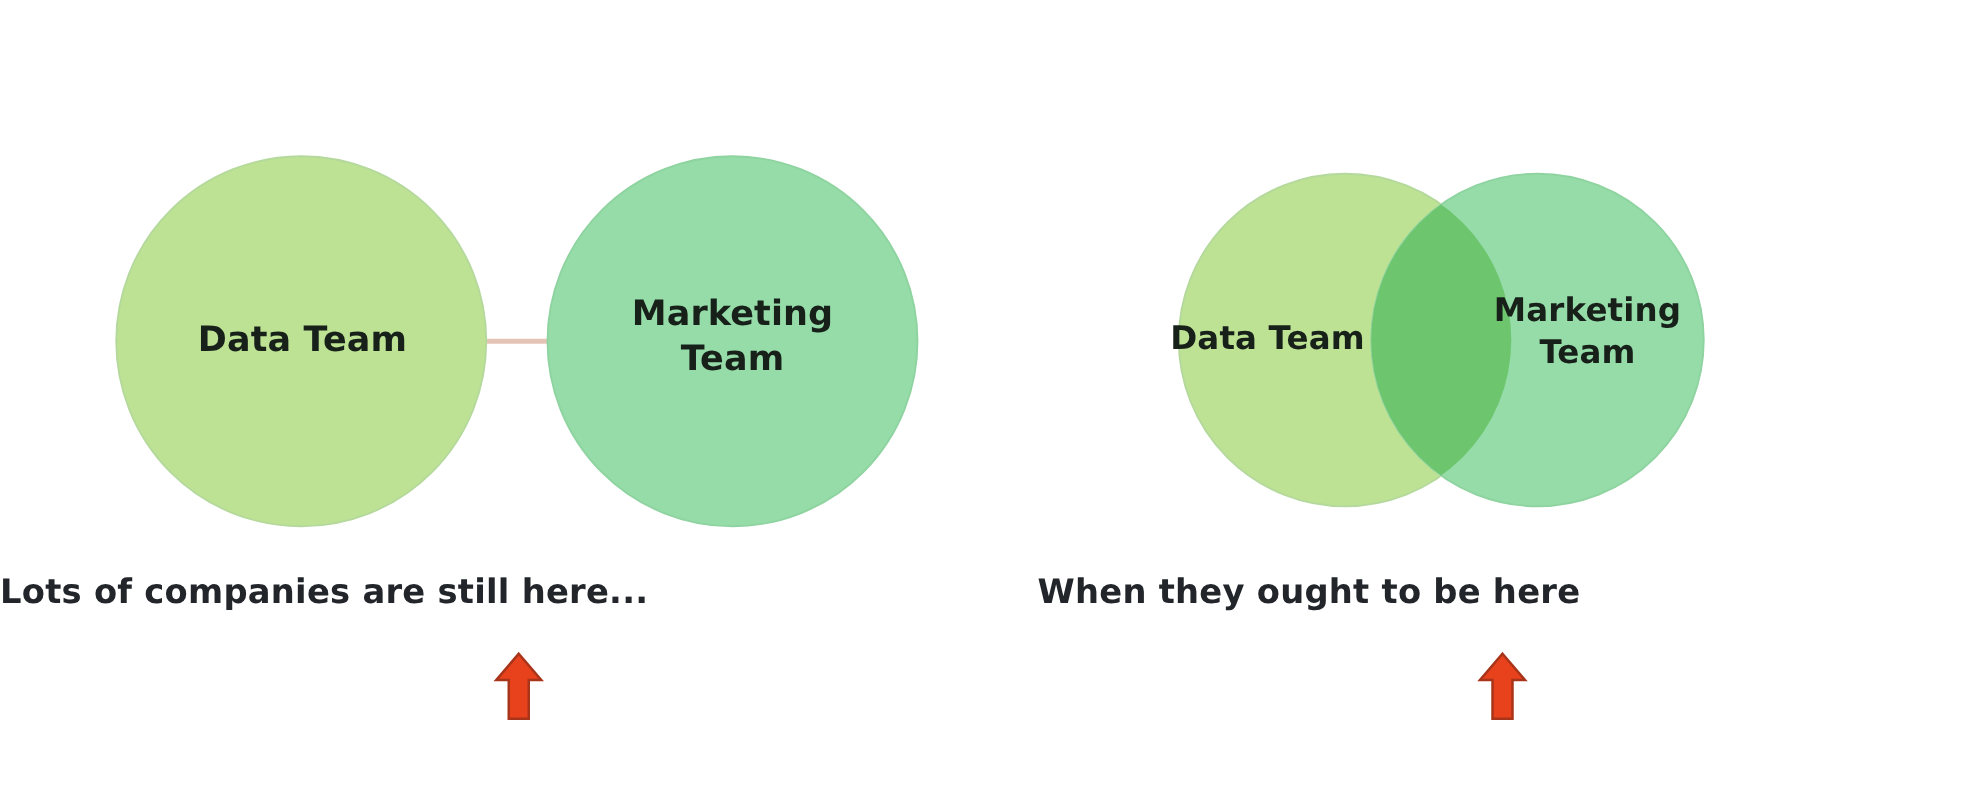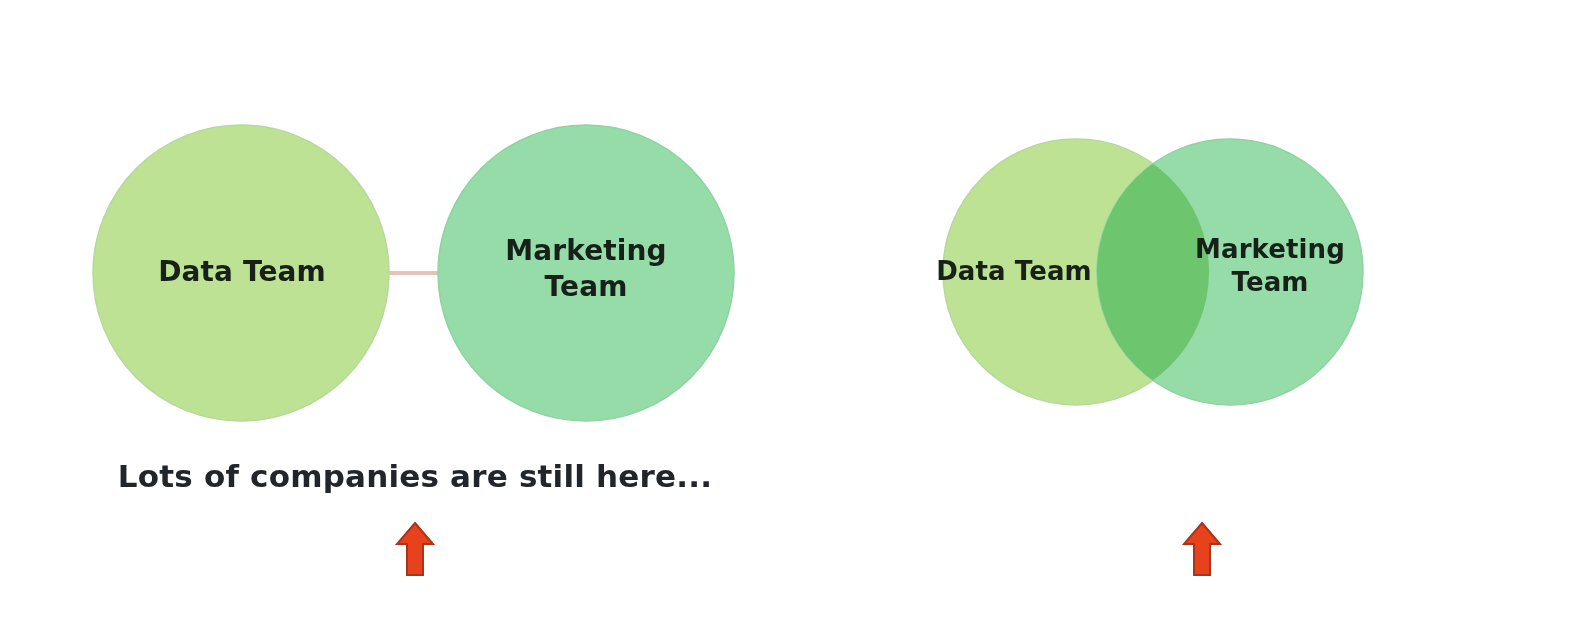--- a/index.html
+++ b/index.html
@@ -69,22 +69,21 @@
     font-size: 26px;
   }
   #label-right-marketing {
     left: 345px; top: 233px; width: 190px;
     font-size: 26px;
   }
 
   .caption {
     position: absolute;
     width: 100%;
-    text-align: center;
-    font-size: 31px;
+    font-size: 27px;
     font-weight: bold;
     color: #22262a;
     letter-spacing: 0.2px;
   }
   #caption-left  { top: 458px; }
   #caption-right { top: 458px; }
 
   .arrow-wrap {
     position: absolute;
     width: 100%;
@@ -146,20 +145,21 @@
 
         <circle cx="400" cy="272" r="133" fill="#6dc56d" clip-path="url(#clip-data-circle)"></circle>
       </svg>
 
       <div class="circle-label" id="label-right-data">Data Team</div>
 
       <div class="circle-label" id="label-right-marketing">Marketing
 Team</div>
     </div>
 
+    <div class="caption" id="caption-right">When they ought to be here</div>
 
     <div class="arrow-wrap" id="arrow-wrap-right">
       <svg class="arrow-svg" width="42" height="58" viewBox="0 0 42 58">
         <polygon points="21,3 39,24 29,24 29,55 13,55 13,24 3,24" fill="#e8421c" stroke="#a8341a" stroke-width="2" stroke-linejoin="miter"></polygon>
       </svg>
     </div>
   </div>
 
 </div>
 

